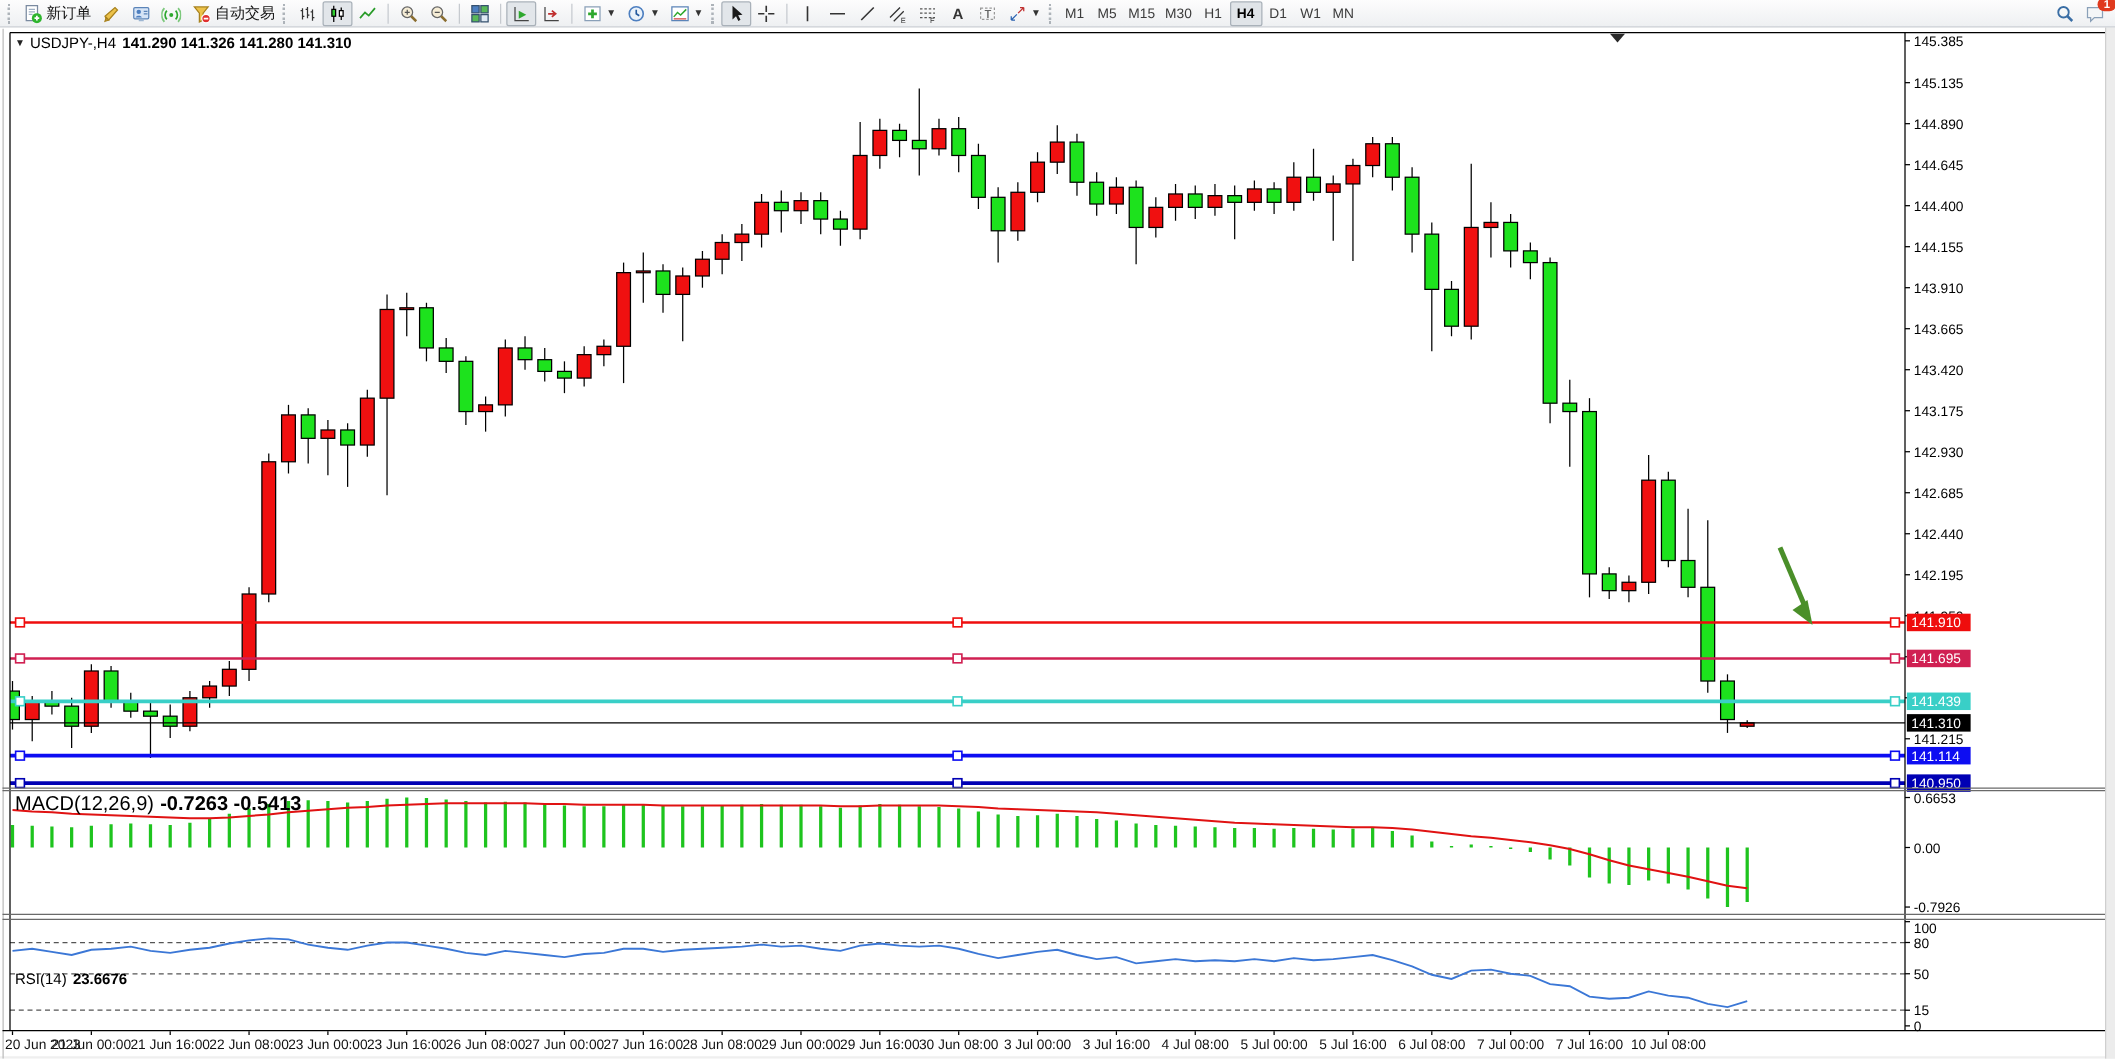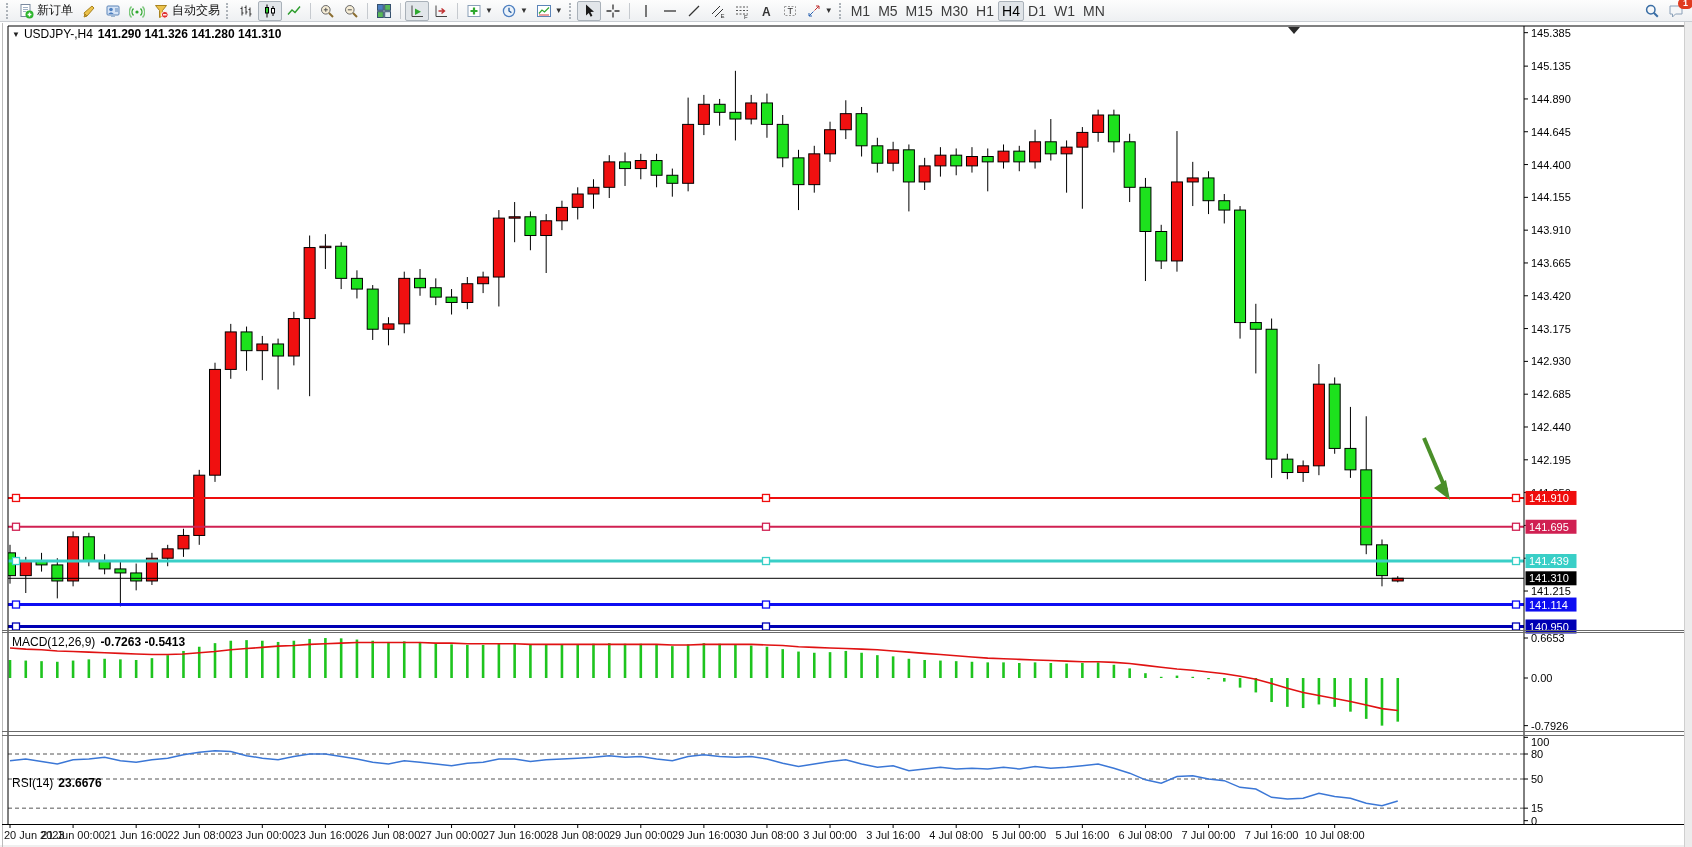--- a/index.html
+++ b/index.html
@@ -13,32 +13,32 @@
   .tbtn{height:20px;min-width:22px;display:flex;align-items:center;justify-content:center;
     gap:3px;padding:0 3px;border:1px solid transparent;border-radius:2px;
     font-size:12px;color:#111;cursor:default;box-sizing:border-box;}
   .tbtn.active{background:#e2e6ea;border-color:#a9b1b9;}
   .tbtn .lbl{white-space:nowrap;}
   .sep{width:1px;height:16px;background:#c6cacf;margin:0 4px;flex:0 0 auto;}
   .grip{width:2px;height:16px;border-left:2px dotted #adb3b9;margin:0 4px 0 2px;flex:0 0 auto;}
   .icon{width:16px;height:16px;display:inline-block;}
   .icon svg{display:block;}
   .caret{font-size:8px;color:#333;line-height:1;}
-  .tf{font-size:14px;color:#3c3c3c;min-width:26px;}
-  .tf.active{background:#e0e4e8;border-color:#a9b1b9;color:#000;font-weight:normal;}
+  .tf{font-size:11px;color:#3c3c3c;min-width:26px;}
+  .tf.active{background:#e0e4e8;border-color:#a9b1b9;color:#000;font-weight:bold;}
   .spacer{flex:1;}
   .badge-wrap{position:relative;}
   .badge{position:absolute;top:-4px;right:-6px;background:#e03a1e;color:#fff;
     border-radius:8px;font-size:9px;line-height:11px;min-width:11px;height:11px;
     text-align:center;padding:0 2px;font-weight:bold;}
   
   .overlay{position:absolute;color:#000;white-space:nowrap;z-index:5;}
   #title-ov{left:12px;top:27px;font-size:12px;}
   #title-ov .tri{font-size:8px;vertical-align:1px;margin-right:4px;color:#222;}
-  #macd-ov{left:12px;top:635px;font-size:12px;}
+  #macd-ov{left:12px;top:635px;font-size:16px;}
   #rsi-ov{left:12px;top:776px;font-size:12px;}
   .ov-val{margin-left:5px;font-weight:bold;}
   #chart-svg{position:absolute;left:0;top:0;z-index:1;}
   .edge-right{position:absolute;top:22px;right:0;width:7px;height:825px;
     background:#ececec;border-left:1px solid #cfcfcf;z-index:4;}
 </style>
 </head>
 <body>
 
 <div id="app">

